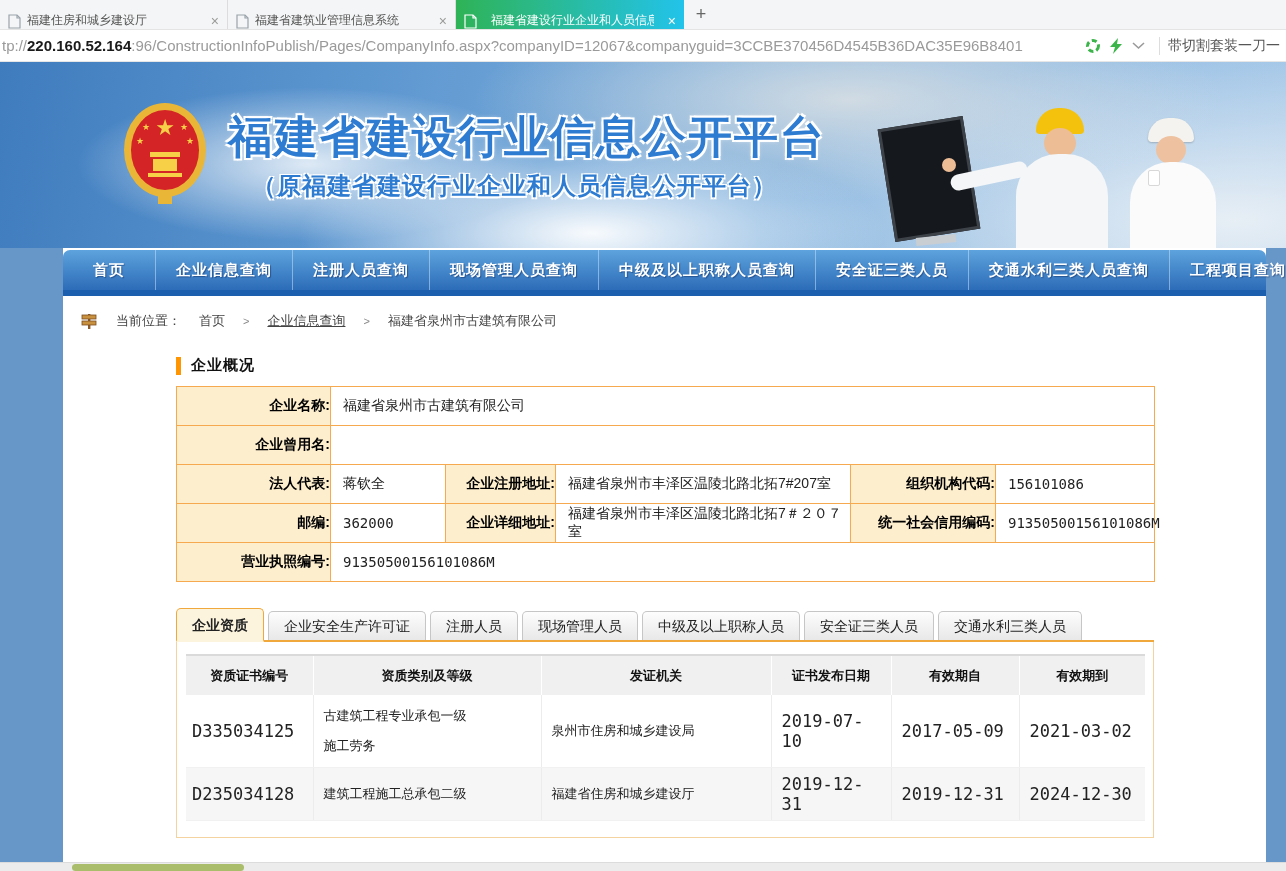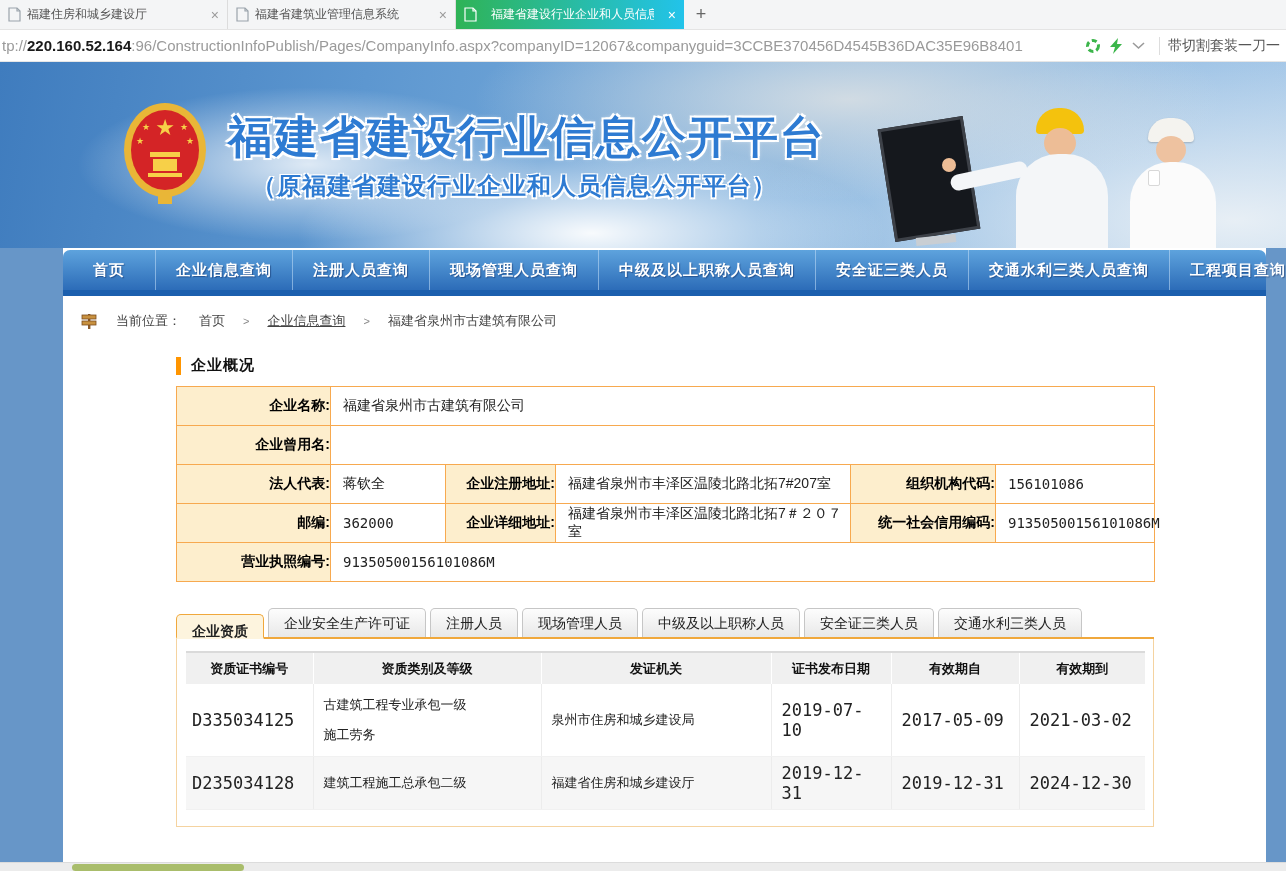--- a/index.html
+++ b/index.html
@@ -1,21 +1,21 @@
 <!DOCTYPE html>
 <html><head>
 <meta charset="utf-8">
 <style>
   * { margin:0; padding:0; box-sizing:border-box; }
   html,body { width:1286px; height:871px; overflow:hidden; background:#fff;
     font-family:"Liberation Sans","DejaVu Sans",sans-serif; }
 
   
   .tabbar { height:30px; background:#f4f5f6; display:flex; align-items:stretch; border-bottom:1px solid #e4e4e4; }
-  .btab { width:228px; display:flex; align-items:center; padding:12px 8px; border-right:1px solid #dcdcdc;
+  .btab { width:228px; display:flex; align-items:flex-end; padding:0 8px; border-right:1px solid #dcdcdc;
           font-size:12px; color:#555; cursor:pointer; position:relative; }
   .btab .favicon { width:13px; height:15px; margin-right:6px; flex:0 0 auto; }
   .btab-title { flex:1; white-space:nowrap; overflow:hidden; }
   .btab-close { color:#9a9a9a; font-size:14px; margin-left:6px; cursor:pointer; }
   .btab.active { background:linear-gradient(90deg,#2fb356,#22c3ea); color:#fff; border-right:none;gap:8px; }
   .btab.active .btab-close { color:#fff; }
   .newtab { width:34px; display:flex; align-items:center; justify-content:center; font-size:18px; color:#666; cursor:pointer; }
 
   .urlbar { height:32px; background:#fff; display:flex; align-items:center; border-bottom:1px solid #e6e6e6; }
   .url { flex:1; font-size:15px; color:#9a9a9a; white-space:nowrap; overflow:hidden; padding-left:2px;
@@ -78,26 +78,26 @@
 
   table.info-table { border-collapse:collapse; width:978px; margin-top:11px; table-layout:fixed; }
   .info-table td { border:1px solid #f7a94f; height:39px; font-size:14px; }
   .info-table td.lbl { background:#fdeecd; text-align:right; padding-right:0; font-weight:bold; color:#000; }
   .info-table td.val { background:#fff; padding-left:12px; color:#222; }
   .mono { font-family:"DejaVu Sans Mono","Liberation Mono",monospace; font-size:17px; }
 
   .dtabs { margin-top:26px; width:978px; display:flex; align-items:flex-end; gap:4px; border-bottom:2px solid #f0a83c; }
   .dtab { background:linear-gradient(#fdfdfd,#e8e8e8); border:1px solid #c6c6c6; border-bottom:none; border-radius:5px 5px 0 0;
           height:29px; line-height:29px; padding:0 15px; font-size:14px; color:#222; cursor:pointer; white-space:nowrap; }
-  .dtab.active { background:#fdf4de; border:1px solid #f0a83c; border-bottom:2px solid #fdf4de; height:25px; line-height:32px;
+  .dtab.active { background:#fdf4de; border:1px solid #f0a83c; border-bottom:2px solid #fdf4de; height:34px; line-height:32px;
                  font-weight:bold; margin-bottom:-2px; }
 
   .panel { width:978px; border:1px solid #f5d3a0; border-top:none; padding:12px 9px 16px; }
   table.qual-table { width:959px; border-collapse:collapse; table-layout:fixed; font-size:13px; }
-  .qual-table th { background:#f0f0f0; border-top:2px solid #dadada; border-right:1px solid #fff; height:32px;
+  .qual-table th { background:#f0f0f0; border-top:2px solid #dadada; border-right:1px solid #fff; height:40px;
                    font-weight:bold; color:#111; text-align:center; }
   .qual-table th:last-child { border-right:none; }
   .qual-table td { border-right:1px solid #ececec; border-bottom:1px solid #f1f1f1; padding:6px 10px; color:#222; vertical-align:middle; }
   .qual-table td:first-child { padding-left:6px; }
   .qual-table td:last-child { border-right:none; }
   .qual-table tr.tall td { height:62px; }
   .qual-table tr.alt { background:#f6f6f6; }
   .qual-table tr.alt td { height:26px; }
   .cat div { line-height:30px; }
 

